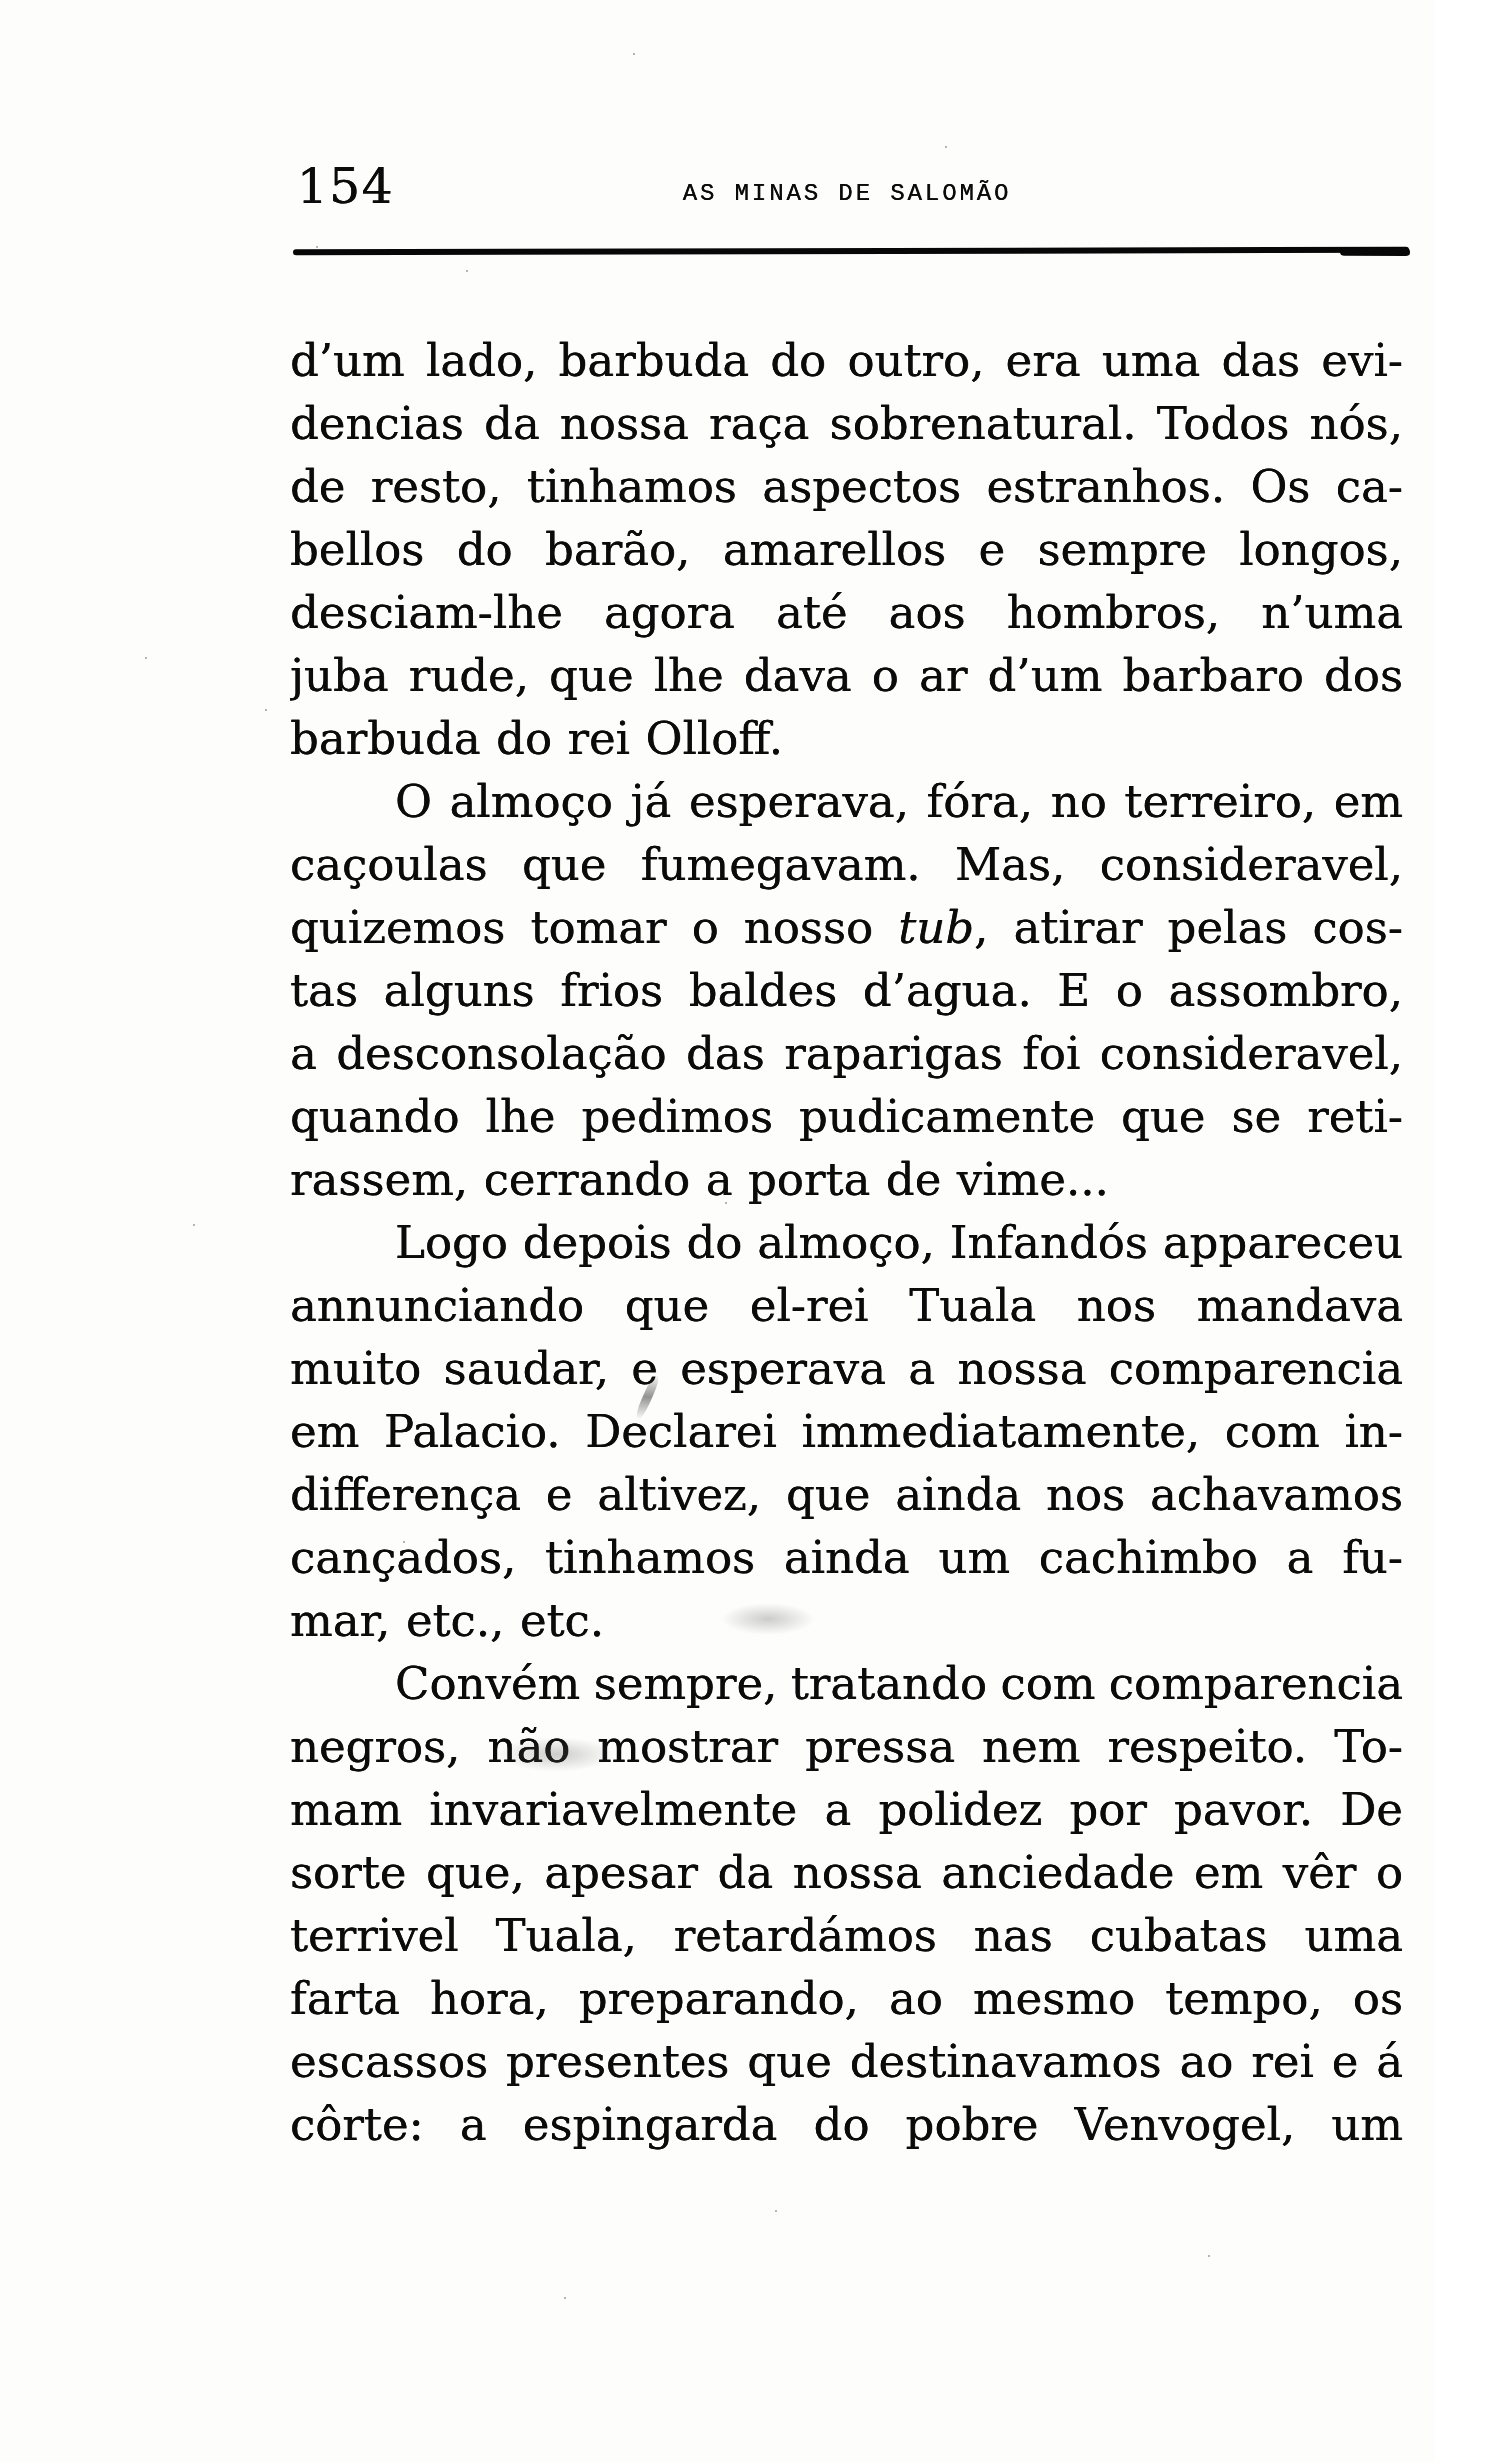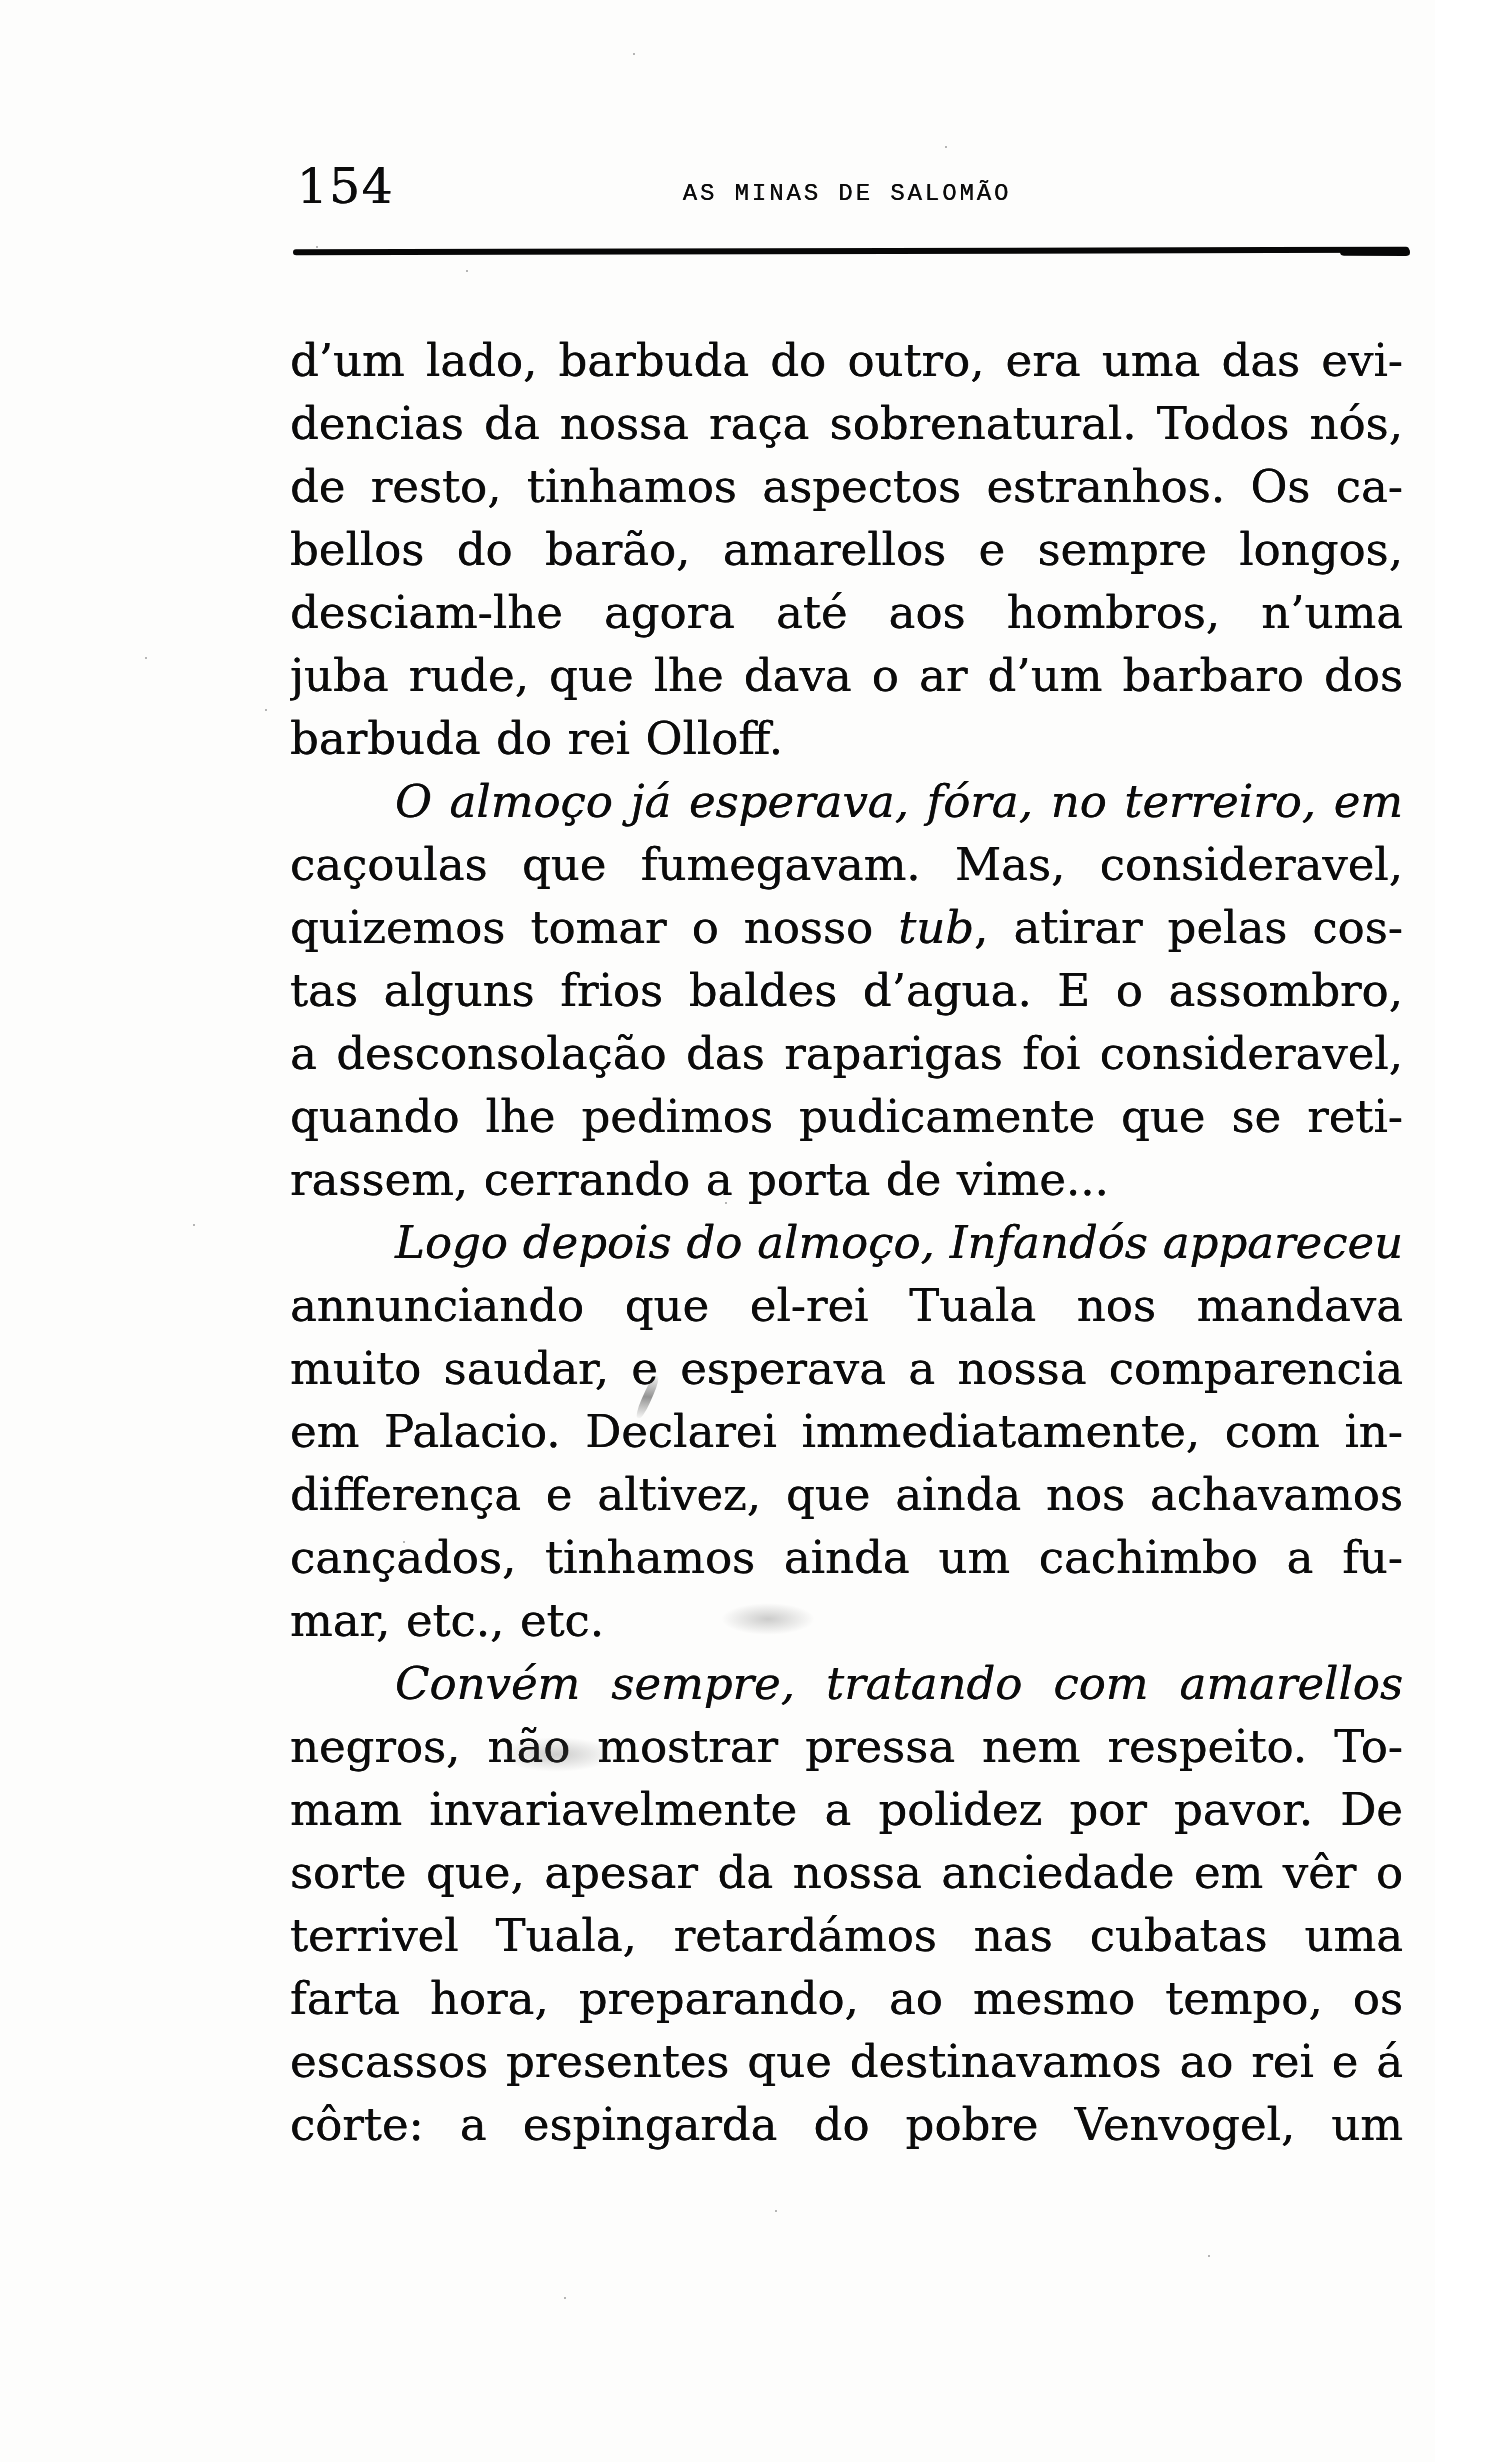--- a/index.html
+++ b/index.html
@@ -81,21 +81,21 @@
   .line {
     height: 63px;
     line-height: 63px;
     font-size: 45px;
     word-spacing: -1.2px;
     text-align: justify;
     text-align-last: justify;
     overflow: hidden;
     white-space: nowrap;
   }
-  .line.indent { text-indent: 105px; font-style: italic; }
+  .line.indent { text-indent: 105px; }
   .line.parend {
     text-align-last: left;
     word-spacing: 1.2px;
   }
   .line .it { font-style: italic; }
 
   
   .speck {
     position: absolute;
     background: rgba(20,20,20,0.4);
@@ -139,21 +139,21 @@
       <div class="line"><span>a desconsolação das raparigas foi consideravel,</span></div>
       <div class="line"><span>quando lhe pedimos pudicamente que se reti-</span></div>
       <div class="line parend"><span>rassem, cerrando a porta de vime...</span></div>
       <div class="line indent"><span>Logo depois do almoço, Infandós appareceu</span></div>
       <div class="line"><span>annunciando que el-rei Tuala nos mandava</span></div>
       <div class="line"><span>muito saudar, e esperava a nossa comparencia</span></div>
       <div class="line"><span>em Palacio. Declarei immediatamente, com in-</span></div>
       <div class="line"><span>differença e altivez, que ainda nos achavamos</span></div>
       <div class="line"><span>cançados, tinhamos ainda um cachimbo a fu-</span></div>
       <div class="line parend"><span>mar, etc., etc.</span></div>
-      <div class="line indent"><span>Convém sempre, tratando com amarellos</span></div>
+      <div class="line indent"><span>Convém sempre, tratando com comparencia</span></div>
       <div class="line"><span>negros, não mostrar pressa nem respeito. To-</span></div>
       <div class="line"><span>mam invariavelmente a polidez por pavor. De</span></div>
       <div class="line"><span>sorte que, apesar da nossa anciedade em vêr o</span></div>
       <div class="line"><span>terrivel Tuala, retardámos nas cubatas uma</span></div>
       <div class="line"><span>farta hora, preparando, ao mesmo tempo, os</span></div>
       <div class="line"><span>escassos presentes que destinavamos ao rei e á</span></div>
       <div class="line"><span>côrte: a espingarda do pobre Venvogel, um</span></div>
     </div>
 
   <div id="artifacts">

